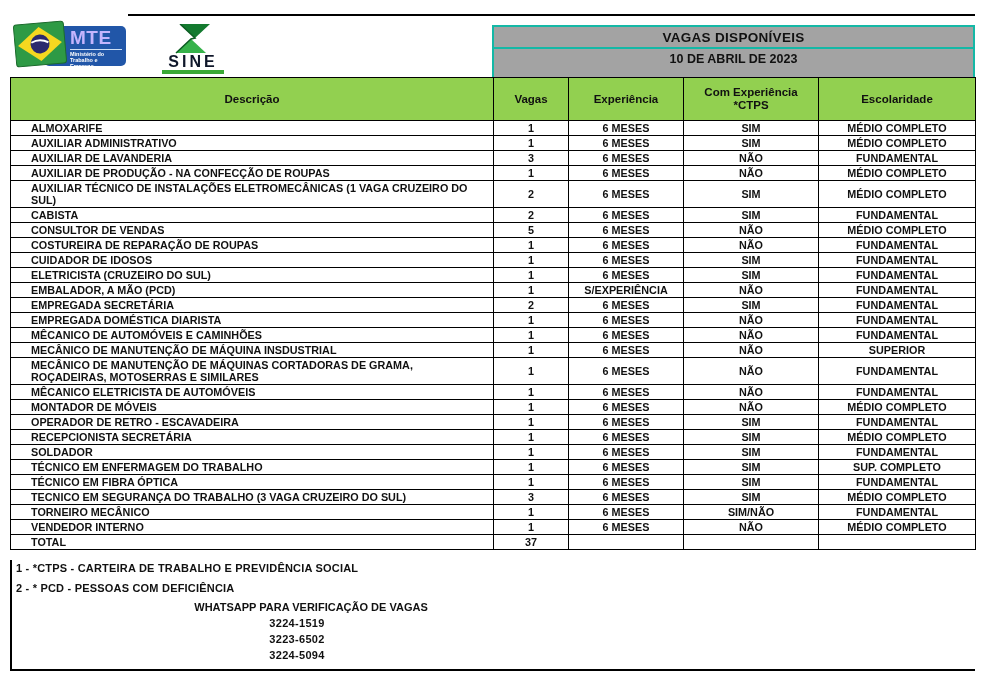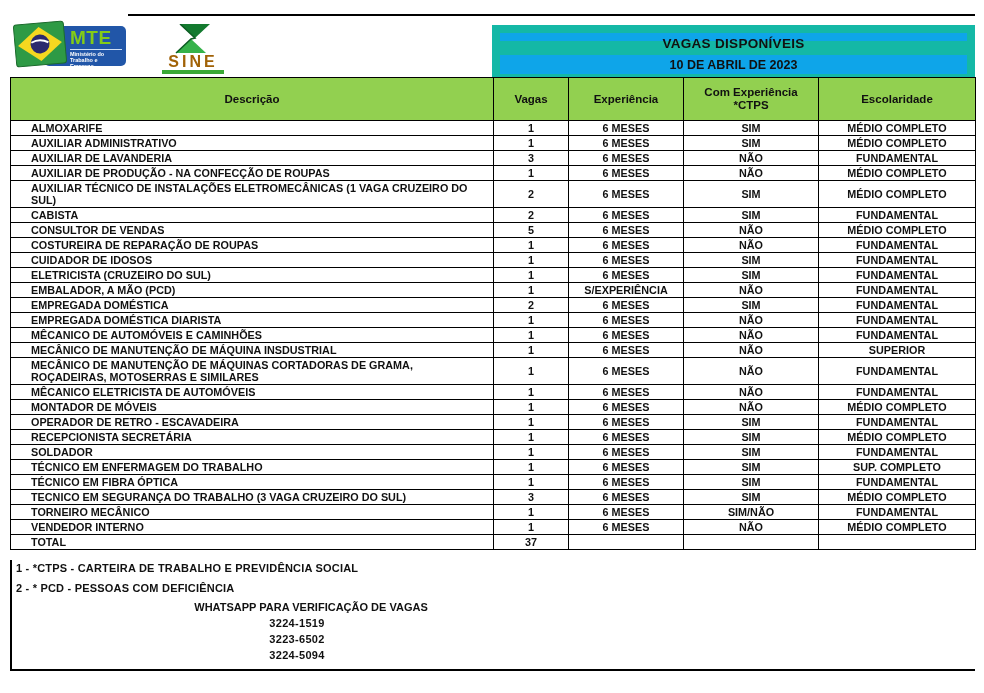--- a/index.html
+++ b/index.html
@@ -5,32 +5,32 @@
   * { margin:0; padding:0; box-sizing:border-box; }
   html,body { width:984px; height:693px; background:#ffffff; font-family:"Liberation Sans", sans-serif; }
   .page { position:relative; width:984px; height:693px; background:#fff; overflow:hidden; color:#111; }
 
   
   .top-line { position:absolute; left:128px; top:14px; width:847px; height:2px; background:#000; }
 
   
   .mte-logo { position:absolute; left:14px; top:20px; width:112px; height:50px; }
   .mte-box { position:absolute; left:30px; top:6px; width:82px; height:40px; background:#2156a8; border-radius:5px; padding:3px 4px 2px 26px; }
-  .mte-acronym { color:#84cc16; font-weight:bold; font-size:19px; line-height:18px; letter-spacing:0.5px; }
+  .mte-acronym { color:#c4b5fd; font-weight:bold; font-size:19px; line-height:18px; letter-spacing:0.5px; }
   .mte-subtitle { color:#fff; font-size:5.5px; font-weight:bold; line-height:6px; margin-top:2px; border-top:1px solid #cfe0f5; padding-top:1px; width:52px; }
   .mte-flag { position:absolute; left:0; top:2px; width:52px; height:44px; transform:rotate(-5deg); }
 
   .sine-logo { position:absolute; left:151px; top:24px; width:84px; height:52px; text-align:center; }
   .sine-mark { display:block; margin:0 auto; }
-  .sine-text { display:block; color:#a16207; font-weight:bold; font-size:16px; letter-spacing:3px; line-height:15px; }
+  .sine-text { display:block; color:#0f172a; font-weight:bold; font-size:16px; letter-spacing:3px; line-height:15px; }
   .sine-bar { display:block; width:62px; height:4px; background:#3aa935; margin:1px auto 0; }
 
   
   .hdr-boxes { position:absolute; left:492px; top:25px; width:483px; }
-  .hdr-box { border:8px solid #14b8a6; background:#0ea5e9; text-align:center; font-weight:bold; }
+  .hdr-box { border:2px solid #14b8a6; background:#a3a3a3; text-align:center; font-weight:bold; }
   .hdr-title { height:24px; font-size:13.5px; line-height:21px; letter-spacing:0.3px; }
   .hdr-date { height:35px; font-size:12.5px; line-height:21px; margin-top:-2px; }
 
   
   table.vacancies { position:absolute; left:10px; top:77px; width:965px; border-collapse:collapse; table-layout:fixed; }
   table.vacancies td, table.vacancies th { border:1.5px solid #000; font-weight:bold; color:#111; overflow:hidden; }
   table.vacancies th { background:#92d050; height:43px; font-size:11.5px; text-align:center; vertical-align:middle; white-space:pre-line; line-height:13px; }
   table.vacancies td { height:15px; font-size:10.8px; line-height:12px; text-align:center; vertical-align:middle; padding:1px 2px; }
   table.vacancies td.desc { text-align:left; padding-left:20px; }
   col.c-desc { width:483px; } col.c-vagas { width:75px; } col.c-exp { width:115px; } col.c-ctps { width:135px; } col.c-esc { width:157px; }
@@ -171,21 +171,21 @@
           <td>FUNDAMENTAL</td>
         </tr>
         <tr>
           <td class="desc">EMBALADOR, A MÃO (PCD)</td>
           <td>1</td>
           <td>S/EXPERIÊNCIA</td>
           <td>NÃO</td>
           <td>FUNDAMENTAL</td>
         </tr>
         <tr>
-          <td class="desc">EMPREGADA DOMÉSTICA</td>
+          <td class="desc">EMPREGADA SECRETÁRIA</td>
           <td>2</td>
           <td>6 MESES</td>
           <td>SIM</td>
           <td>FUNDAMENTAL</td>
         </tr>
         <tr>
           <td class="desc">EMPREGADA DOMÉSTICA DIARISTA</td>
           <td>1</td>
           <td>6 MESES</td>
           <td>NÃO</td>

